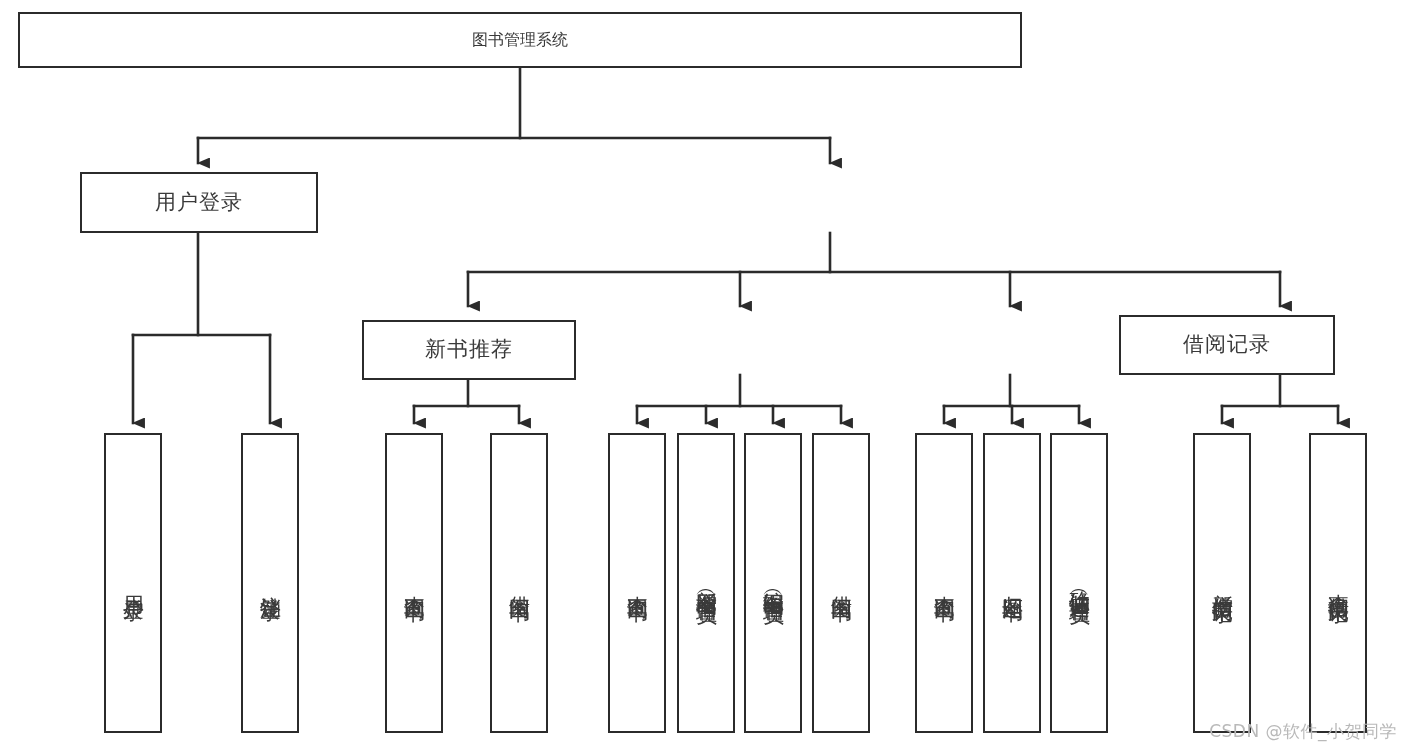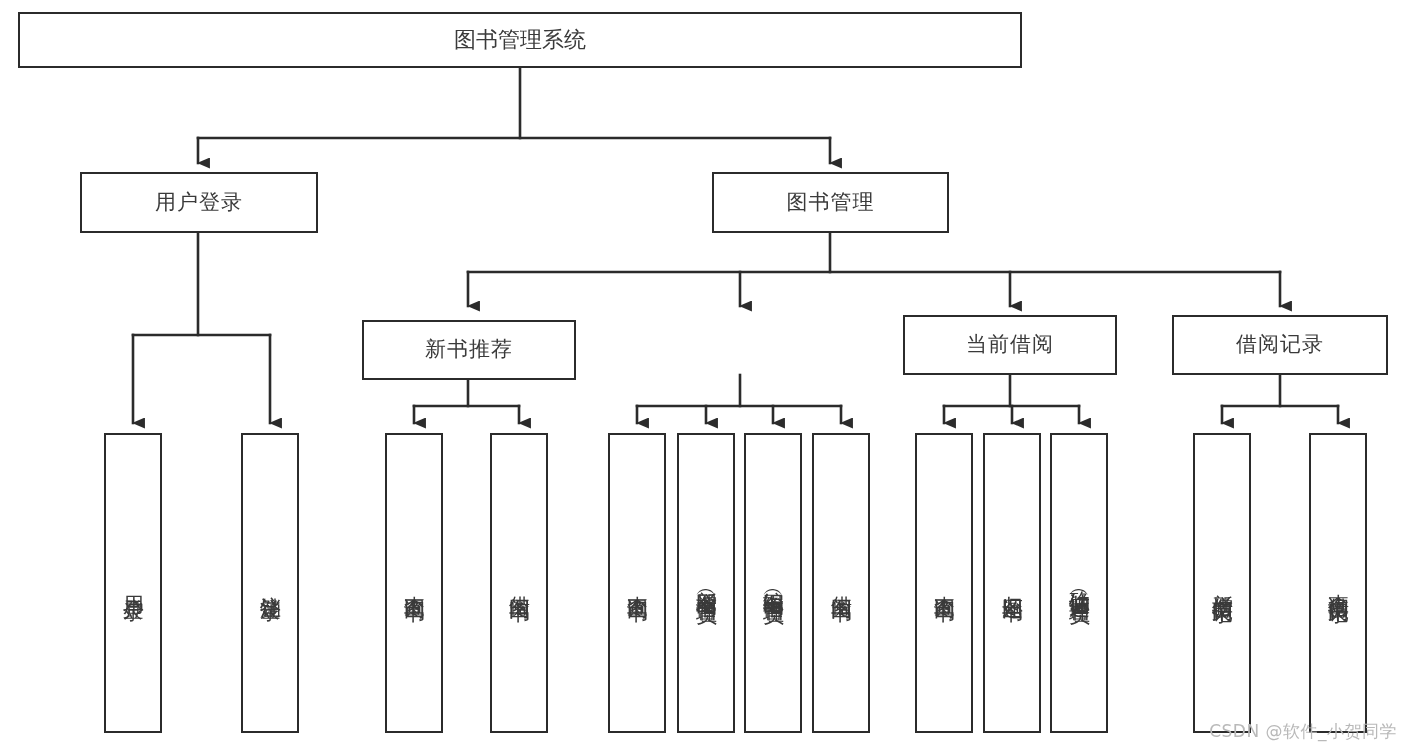--- a/index.html
+++ b/index.html
@@ -34,21 +34,21 @@
     align-items: center;
     justify-content: center;
     color: #3a3a3a;
   }
   .node.h {
     font-size: 21px;
     letter-spacing: 1px;
     line-height: 1.1;
   }
   .node.root {
-    font-size: 22px;
+    font-size: 16px;
   }
   .node.leaf {
     font-size: 21px;
     writing-mode: vertical-rl;
     text-orientation: upright;
     align-items: center;
     justify-content: center;
     padding: 6px 0;
     letter-spacing: 2px;
     line-height: 1;
@@ -127,31 +127,25 @@
     </g>
   </svg>
 
   <div class="node root" style="left:18px; top:12px; width:1004px; height:56px;">
     <span>图书管理系统</span>
   </div>
 
   <div class="node h" style="left:80px; top:172px; width:238px; height:61px;">
     <span>用户登录</span>
   </div>
-  <div class="node h" style="left:712px; top:172px; width:237px; height:61px;">
-    <span>图书管理</span>
-  </div>
 
   <div class="node h" style="left:362px; top:320px; width:214px; height:60px;">
     <span>新书推荐</span>
   </div>
-  <div class="node h" style="left:903px; top:315px; width:214px; height:60px;">
-    <span>当前借阅</span>
-  </div>
-  <div class="node h" style="left:1172px; top:315px; width:216px; height:60px;justify-content:center;">
+  <div class="node h" style="left:1119px; top:315px; width:216px; height:60px;justify-content:center;">
     <span>借阅记录</span>
   </div>
 
   <div class="node leaf" style="left:104px; top:433px; width:58px; height:300px;">
     <span class="leaf-label">用户登录</span>
   </div>
   <div class="node leaf" style="left:241px; top:433px; width:58px; height:300px;">
     <span class="leaf-label">注销登录</span>
   </div>
 

